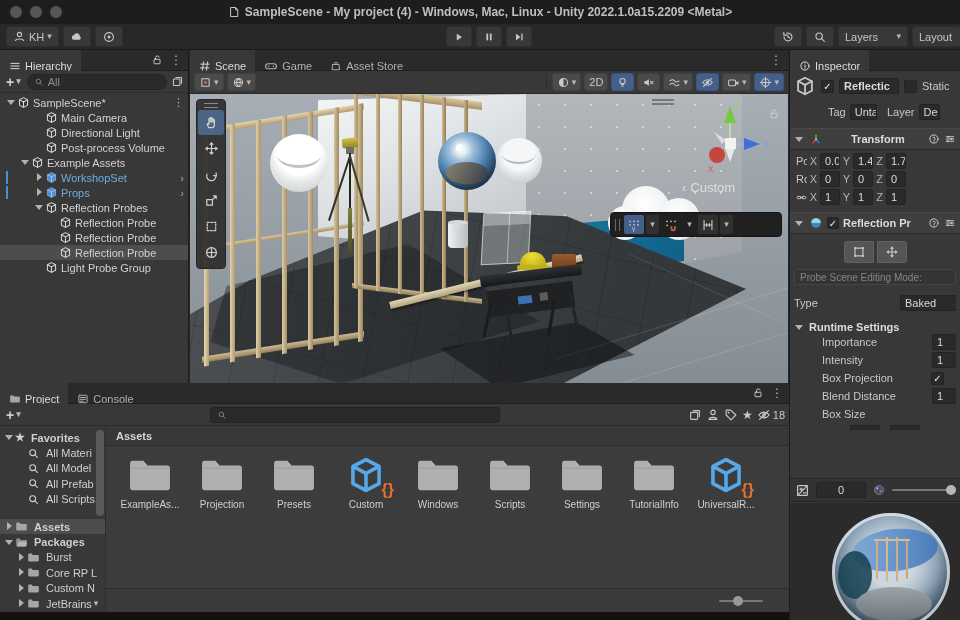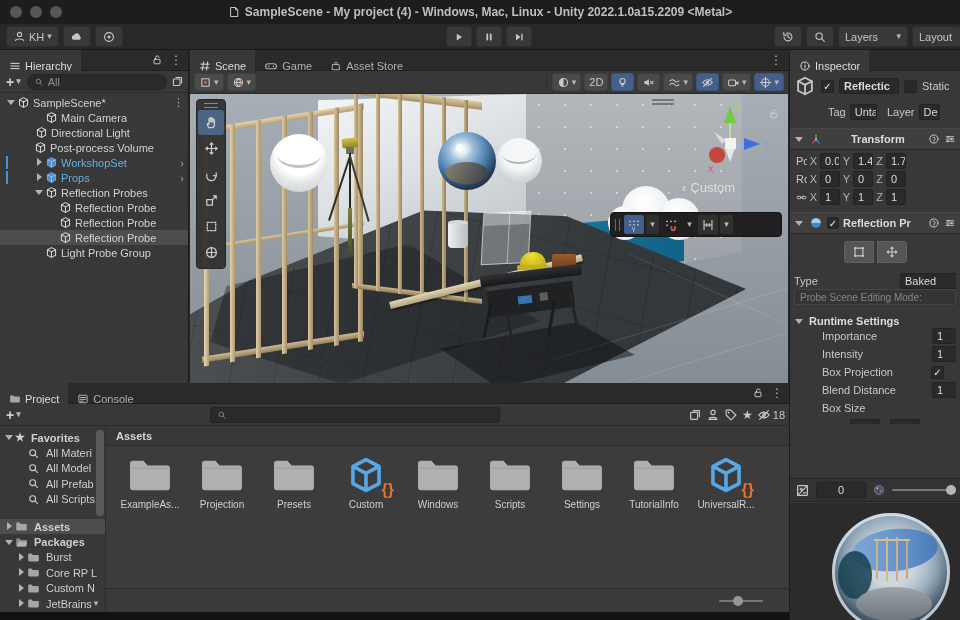--- a/index.html
+++ b/index.html
@@ -261,39 +261,49 @@
       <div class="hrow" style="padding-left: 34px;">
         <span class="tri "></span>
         <span class="ic i13">
           <svg viewBox="0 0 16 16" fill="none" stroke="currentColor" stroke-width="1.3" stroke-linecap="round" stroke-linejoin="round">
             <path d="M8 2l5 2.6v6.8L8 14l-5-2.6V4.6z"></path>
             <path d="M3 4.6L8 7.2l5-2.6M8 7.2V14"></path>
           </svg>
         </span>
         <span class="hlabel">Main Camera</span>
       </div>
-      <div class="hrow" style="padding-left: 24px;">
+      <div class="hrow" style="padding-left: 34px;">
         <span class="tri "></span>
         <span class="ic i13">
           <svg viewBox="0 0 16 16" fill="none" stroke="currentColor" stroke-width="1.3" stroke-linecap="round" stroke-linejoin="round">
             <path d="M8 2l5 2.6v6.8L8 14l-5-2.6V4.6z"></path>
             <path d="M3 4.6L8 7.2l5-2.6M8 7.2V14"></path>
           </svg>
         </span>
         <span class="hlabel">Directional Light</span>
       </div>
-      <div class="hrow" style="padding-left: 23px;">
+      <div class="hrow" style="padding-left: 34px;">
         <span class="tri "></span>
         <span class="ic i13">
           <svg viewBox="0 0 16 16" fill="none" stroke="currentColor" stroke-width="1.3" stroke-linecap="round" stroke-linejoin="round">
             <path d="M8 2l5 2.6v6.8L8 14l-5-2.6V4.6z"></path>
             <path d="M3 4.6L8 7.2l5-2.6M8 7.2V14"></path>
           </svg>
         </span>
         <span class="hlabel">Post-process Volume</span>
+      </div>
+      <div class="hrow" style="padding-left: 20px;">
+        <span class="tri down"></span>
+        <span class="ic i13">
+          <svg viewBox="0 0 16 16" fill="none" stroke="currentColor" stroke-width="1.3" stroke-linecap="round" stroke-linejoin="round">
+            <path d="M8 2l5 2.6v6.8L8 14l-5-2.6V4.6z"></path>
+            <path d="M3 4.6L8 7.2l5-2.6M8 7.2V14"></path>
+          </svg>
+        </span>
+        <span class="hlabel">Example Assets</span>
       </div>
       <div class="hrow" style="padding-left: 34px;">
         <span class="hbar"></span>
         <span class="tri right"></span>
         <span class="ic i13">
           <svg viewBox="0 0 16 16">
             <path d="M8 2l5 2.6v6.8L8 14l-5-2.6V4.6z" fill="#4d8fd1" stroke="#8ec4f0" stroke-width="0.8"></path>
             <path d="M3 4.6L8 7.2l5-2.6M8 7.2V14" fill="none" stroke="#bfe0f8" stroke-width="0.8"></path>
           </svg>
         </span>
@@ -841,25 +851,25 @@
           </span>
         </span>
       <span style="width:30px;height:22px;background:#555;border:1px solid #616161;border-radius:0 3px 3px 0;display:inline-flex;align-items:center;justify-content:center">
           <span class="ic i14">
             <svg viewBox="0 0 16 16" fill="none" stroke="currentColor" stroke-width="1.3" stroke-linecap="round" stroke-linejoin="round">
               <path d="M8 2.5v11M2.5 8h11M8 2.5L6.7 4M8 2.5L9.3 4M8 13.5L6.7 12M8 13.5L9.3 12M2.5 8L4 6.7M2.5 8L4 9.3M13.5 8L12 6.7M13.5 8L12 9.3"></path>
             </svg>
           </span>
         </span>
     </div>
+    <div style="height:16px;background:#343434;border:1px solid #454545;border-radius:2px;display:flex;align-items:center;padding:0 5px;color:#868686;font-size:10px;white-space:nowrap;overflow:hidden">Probe Scene Editing Mode:</div>
     <div style="display:flex;align-items:center;margin-top:10px;overflow:hidden">
       <span style="flex:1">Type</span>
       <span class="fld" style="width:64px;margin-right:-8px">Baked</span>
     </div>
-    <div style="height:16px;background:#343434;border:1px solid #454545;border-radius:2px;display:flex;align-items:center;padding:0 5px;color:#868686;font-size:10px;white-space:nowrap;overflow:hidden">Probe Scene Editing Mode:</div>
     <div style="display:flex;align-items:center;gap:4px;margin-top:10px">
       <span class="tri down"></span>
       <span style="font-weight:bold;color:#dcdcdc">Runtime Settings</span>
     </div>
     <div class="rs-row">
       <span class="rs-label">Importance</span>
       <span class="fld rs-fld" style="margin-right:-6px">1</span>
     </div>
     <div class="rs-row">
       <span class="rs-label">Intensity</span>

